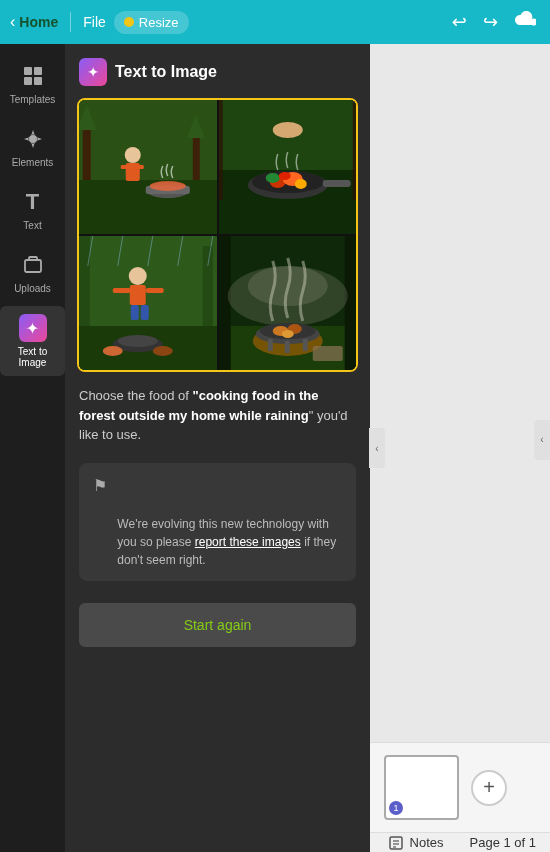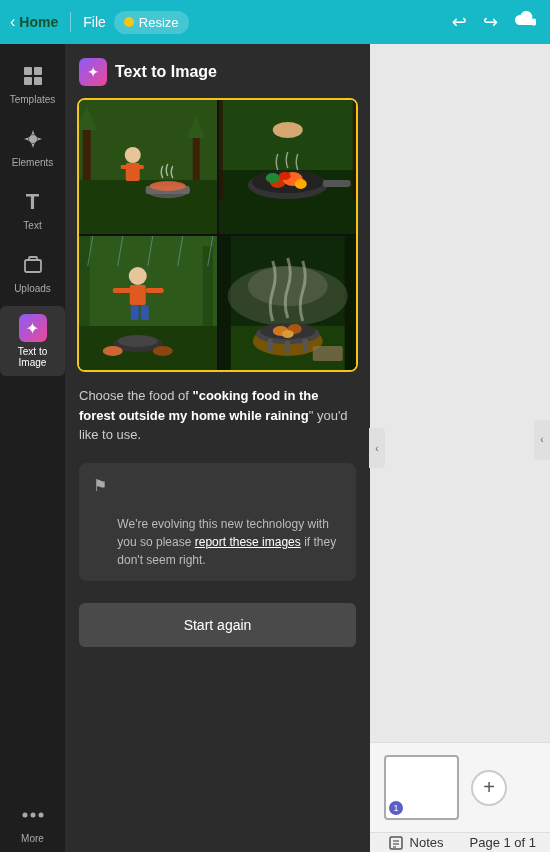--- a/index.html
+++ b/index.html
@@ -143,21 +143,21 @@
     }
     .notice-link {
       color: white; text-decoration: underline; cursor: pointer;
     }
 
     
     .start-again-btn {
       margin: 14px 14px 20px 14px;
       background: #4a4a4a;
       border: none; border-radius: 6px;
-      color: #ffffff; font-size: 14px; font-weight: 500;
+      color: #84cc16; font-size: 14px; font-weight: 500;
       padding: 14px;
       cursor: pointer;
       width: calc(100% - 28px);
       text-align: center;
     }
 
     
     .canvas-area {
       flex: 1;
       background: #e8e8e8;
@@ -303,30 +303,20 @@
         </svg>
       </div>
       <span class="sidebar-item-label">Uploads</span>
     </div>
 
     <div class="sidebar-item text-to-image-item active">
       <div class="icon-box" style="color:white;font-size:16px;">✦</div>
       <span class="sidebar-item-label" style="color:white;">Text to Image</span>
     </div>
 
-    <div class="sidebar-item" style="margin-top:auto;">
-      <div class="icon-box">
-        <svg width="22" height="8" viewBox="0 0 22 8" fill="#aaa">
-          <circle cx="3" cy="4" r="2.5"></circle>
-          <circle cx="11" cy="4" r="2.5"></circle>
-          <circle cx="19" cy="4" r="2.5"></circle>
-        </svg>
-      </div>
-      <span class="sidebar-item-label" style="color:#aaa;">More</span>
-    </div>
   </div>
 
   <div class="panel">
 
     <div class="panel-header">
       <div class="panel-header-icon">✦</div>
       <span class="panel-header-title">Text to Image</span>
     </div>
 
     <div class="image-grid-container">

